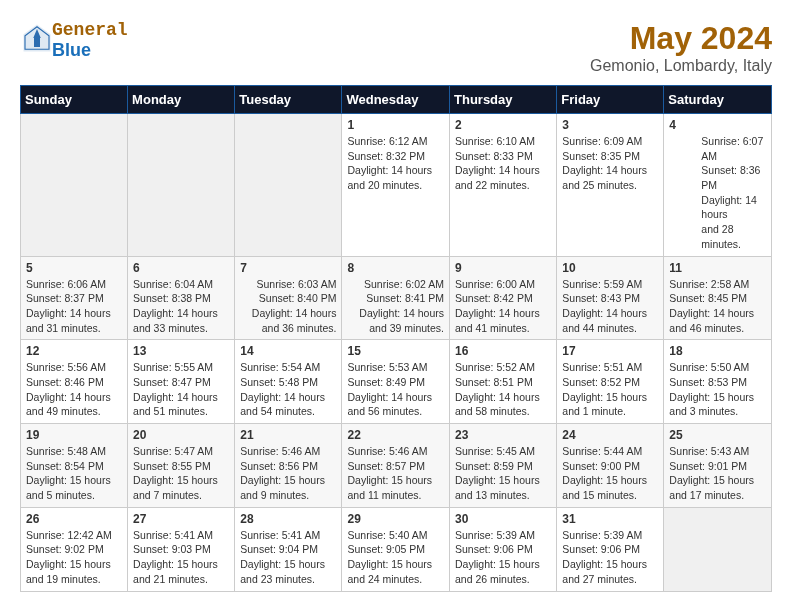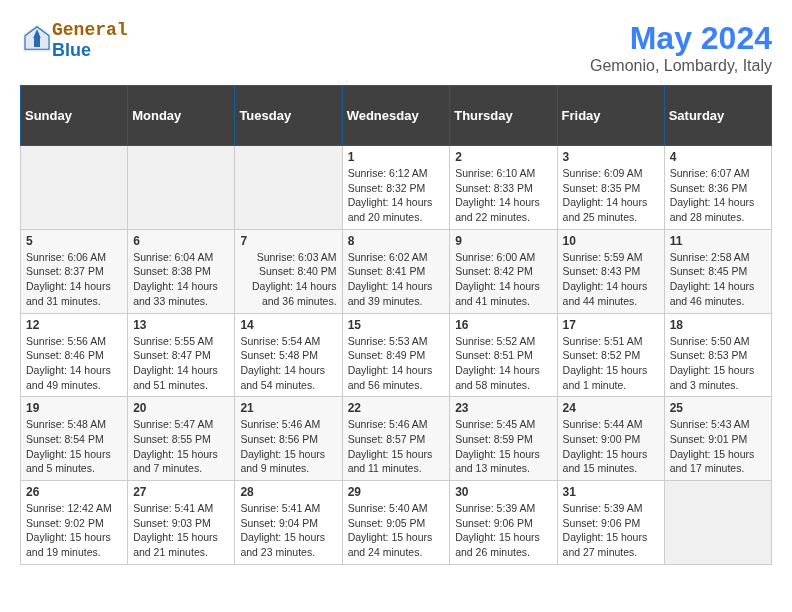--- a/index.html
+++ b/index.html
@@ -31,35 +31,35 @@
       width: 30px;
       height: 30px;
       margin-left: 2px;
     }
     .title-area {
       text-align: right;
     }
     .month-title {
       font-size: 32px;
       font-weight: bold;
-      color: #3b82f6;
+      color: #a16207;
     }
     .location {
       font-size: 16px;
       color: #555;
     }
     .calendar {
       width: 100%;
       border-collapse: collapse;
       border: 1px solid #ccc;
     }
     .calendar th {
-      background-color: #404040;
+      background-color: #0f172a;
       color: #fff;
-      padding: 22px 4px;
+      padding: 6px 4px;
       text-align: left;
       font-size: 13px;
       font-weight: bold;
       border: 1px solid #1a5a9e;
     }
     .calendar td {
       border: 1px solid #ccc;
       vertical-align: top;
       padding: 4px 5px;
       width: 108px;
@@ -145,21 +145,21 @@
         </td>
         <td>
           <div class="day-num">3</div>
           <div class="day-info" style="white-space: pre-line;">Sunrise: 6:09 AM
 Sunset: 8:35 PM
 Daylight: 14 hours
 and 25 minutes.</div>
         </td>
         <td>
           <div class="day-num">4</div>
-          <div class="day-info" style="white-space: pre-line;">Sunrise: 6:07 AM
+          <div class="day-info" style="white-space: pre-line; margin-left: 32px;">Sunrise: 6:07 AM
 Sunset: 8:36 PM
 Daylight: 14 hours
 and 28 minutes.</div>
         </td>
       </tr>
       <tr>
         <td>
           <div class="day-num">5</div>
           <div class="day-info" style="white-space: pre-line;">Sunrise: 6:06 AM
 Sunset: 8:37 PM
@@ -175,21 +175,21 @@
         </td>
         <td>
           <div class="day-num">7</div>
           <div class="day-info" style="white-space: pre-line; text-align: right;">Sunrise: 6:03 AM
 Sunset: 8:40 PM
 Daylight: 14 hours
 and 36 minutes.</div>
         </td>
         <td>
           <div class="day-num">8</div>
-          <div class="day-info" style="white-space: pre-line;">Sunrise: 6:02 AM
+          <div class="day-info" style="white-space: pre-line; text-align: right;">Sunrise: 6:02 AM
 Sunset: 8:41 PM
 Daylight: 14 hours
 and 39 minutes.</div>
         </td>
         <td>
           <div class="day-num">9</div>
           <div class="day-info" style="white-space: pre-line;">Sunrise: 6:00 AM
 Sunset: 8:42 PM
 Daylight: 14 hours
 and 41 minutes.</div>

